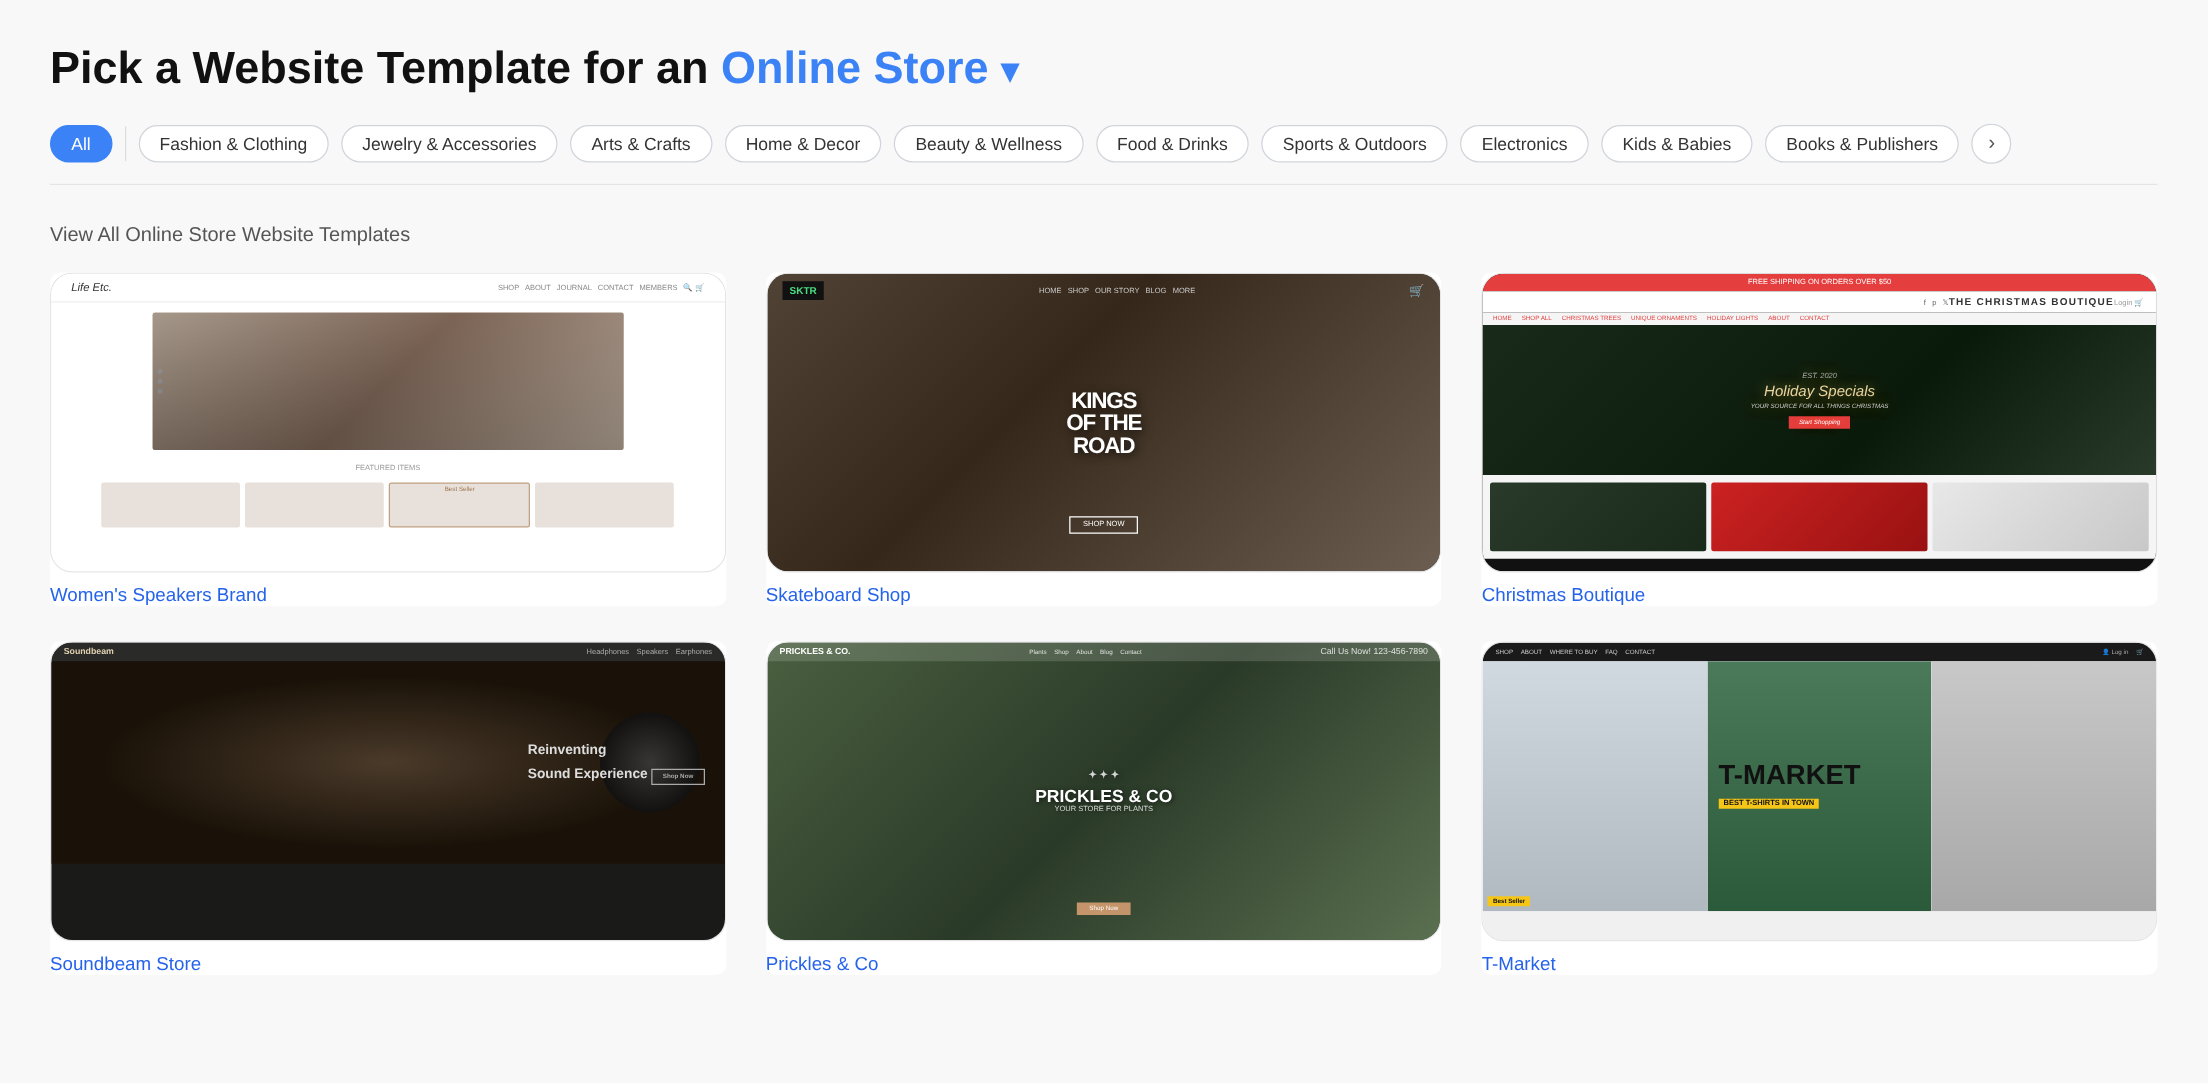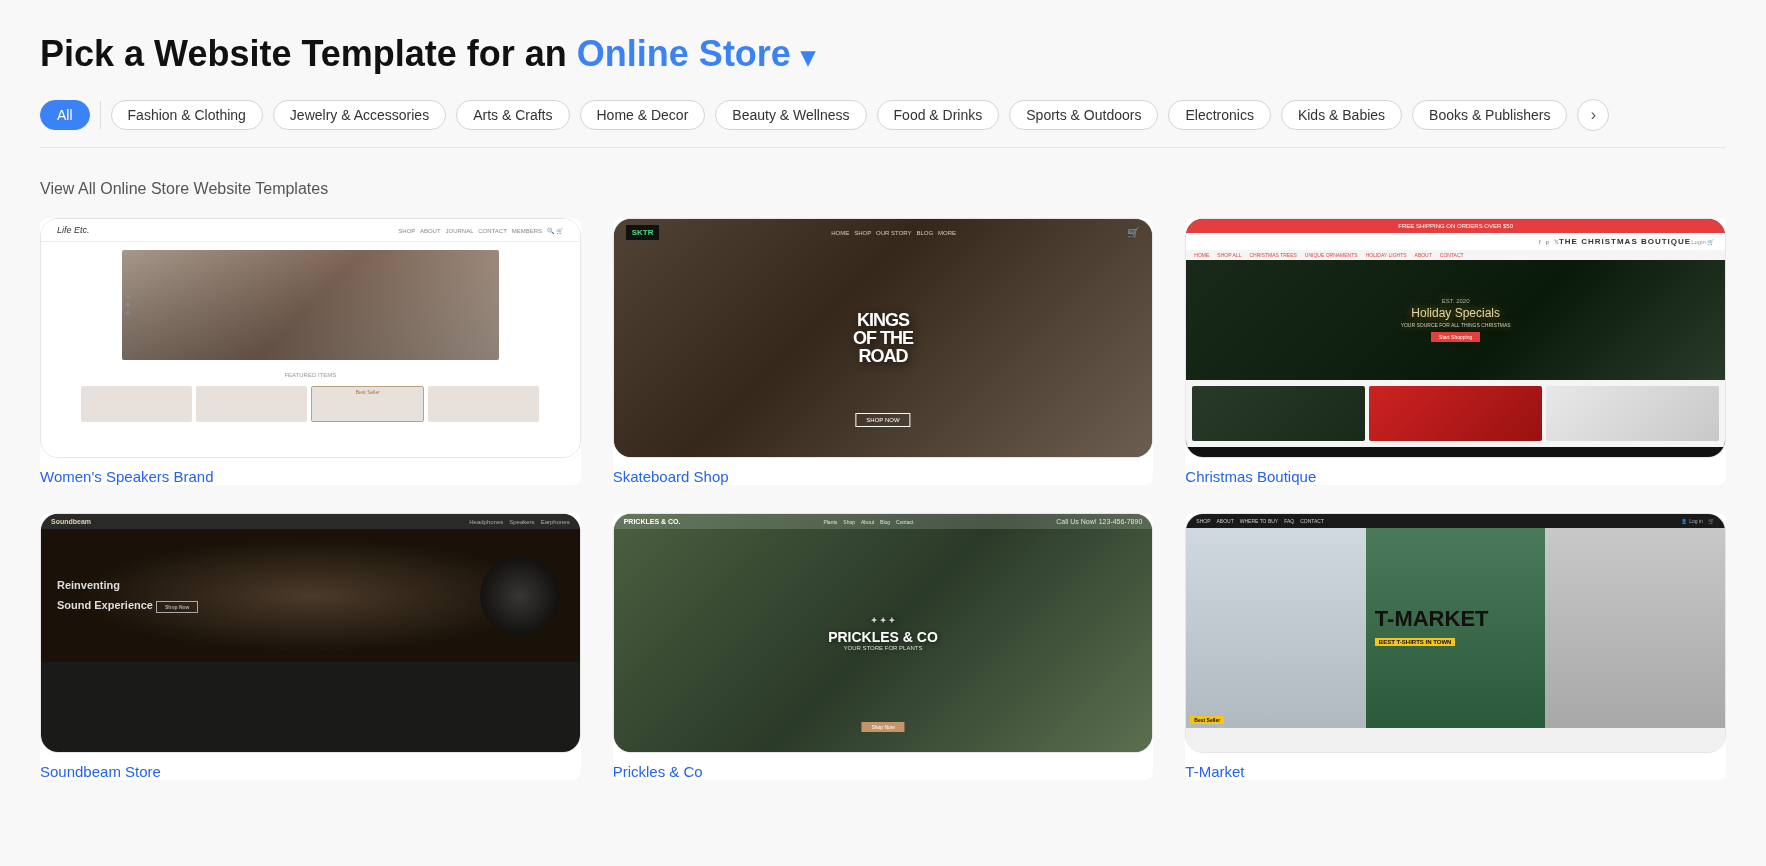--- a/index.html
+++ b/index.html
@@ -275,20 +275,21 @@
       height: 120px;
       background: linear-gradient(135deg, #1a2a1a 0%, #0a1a0a 60%, #2a3a2a 100%);
       position: relative;
       display: flex;
       align-items: center;
       justify-content: center;
     }
     .thumb-christmas .mock-holiday-text {
       color: #e8d5a0;
       font-size: 12px;
+      font-style: italic;
       text-align: center;
       text-shadow: 0 0 10px rgba(255,220,100,0.5);
     }
     .thumb-christmas .mock-products {
       display: flex;
       gap: 4px;
       padding: 6px;
       background: #f5f5f5;
     }
     .mock-prod {
@@ -314,26 +315,27 @@
       color: #e0d0b0;
       font-weight: 600;
     }
     .thumb-soundbeam .mock-nav-links {
       display: flex;
       gap: 6px;
       font-size: 6px;
       color: #aaa;
     }
     .thumb-soundbeam .mock-hero-dark {
-      height: 133px;
+      height: 162px;
       background: radial-gradient(ellipse at center, #4a3a2a 0%, #1a1208 60%);
       display: flex;
       align-items: center;
       padding: 16px;
       position: relative;
+      justify-content: flex-end;
     }
     .thumb-soundbeam .mock-headphone {
       width: 80px;
       height: 80px;
       background: radial-gradient(circle, #3a3a3a 0%, #111 70%);
       border-radius: 50%;
       position: absolute;
       right: 20px;
       top: 50%;
       transform: translateY(-50%);

